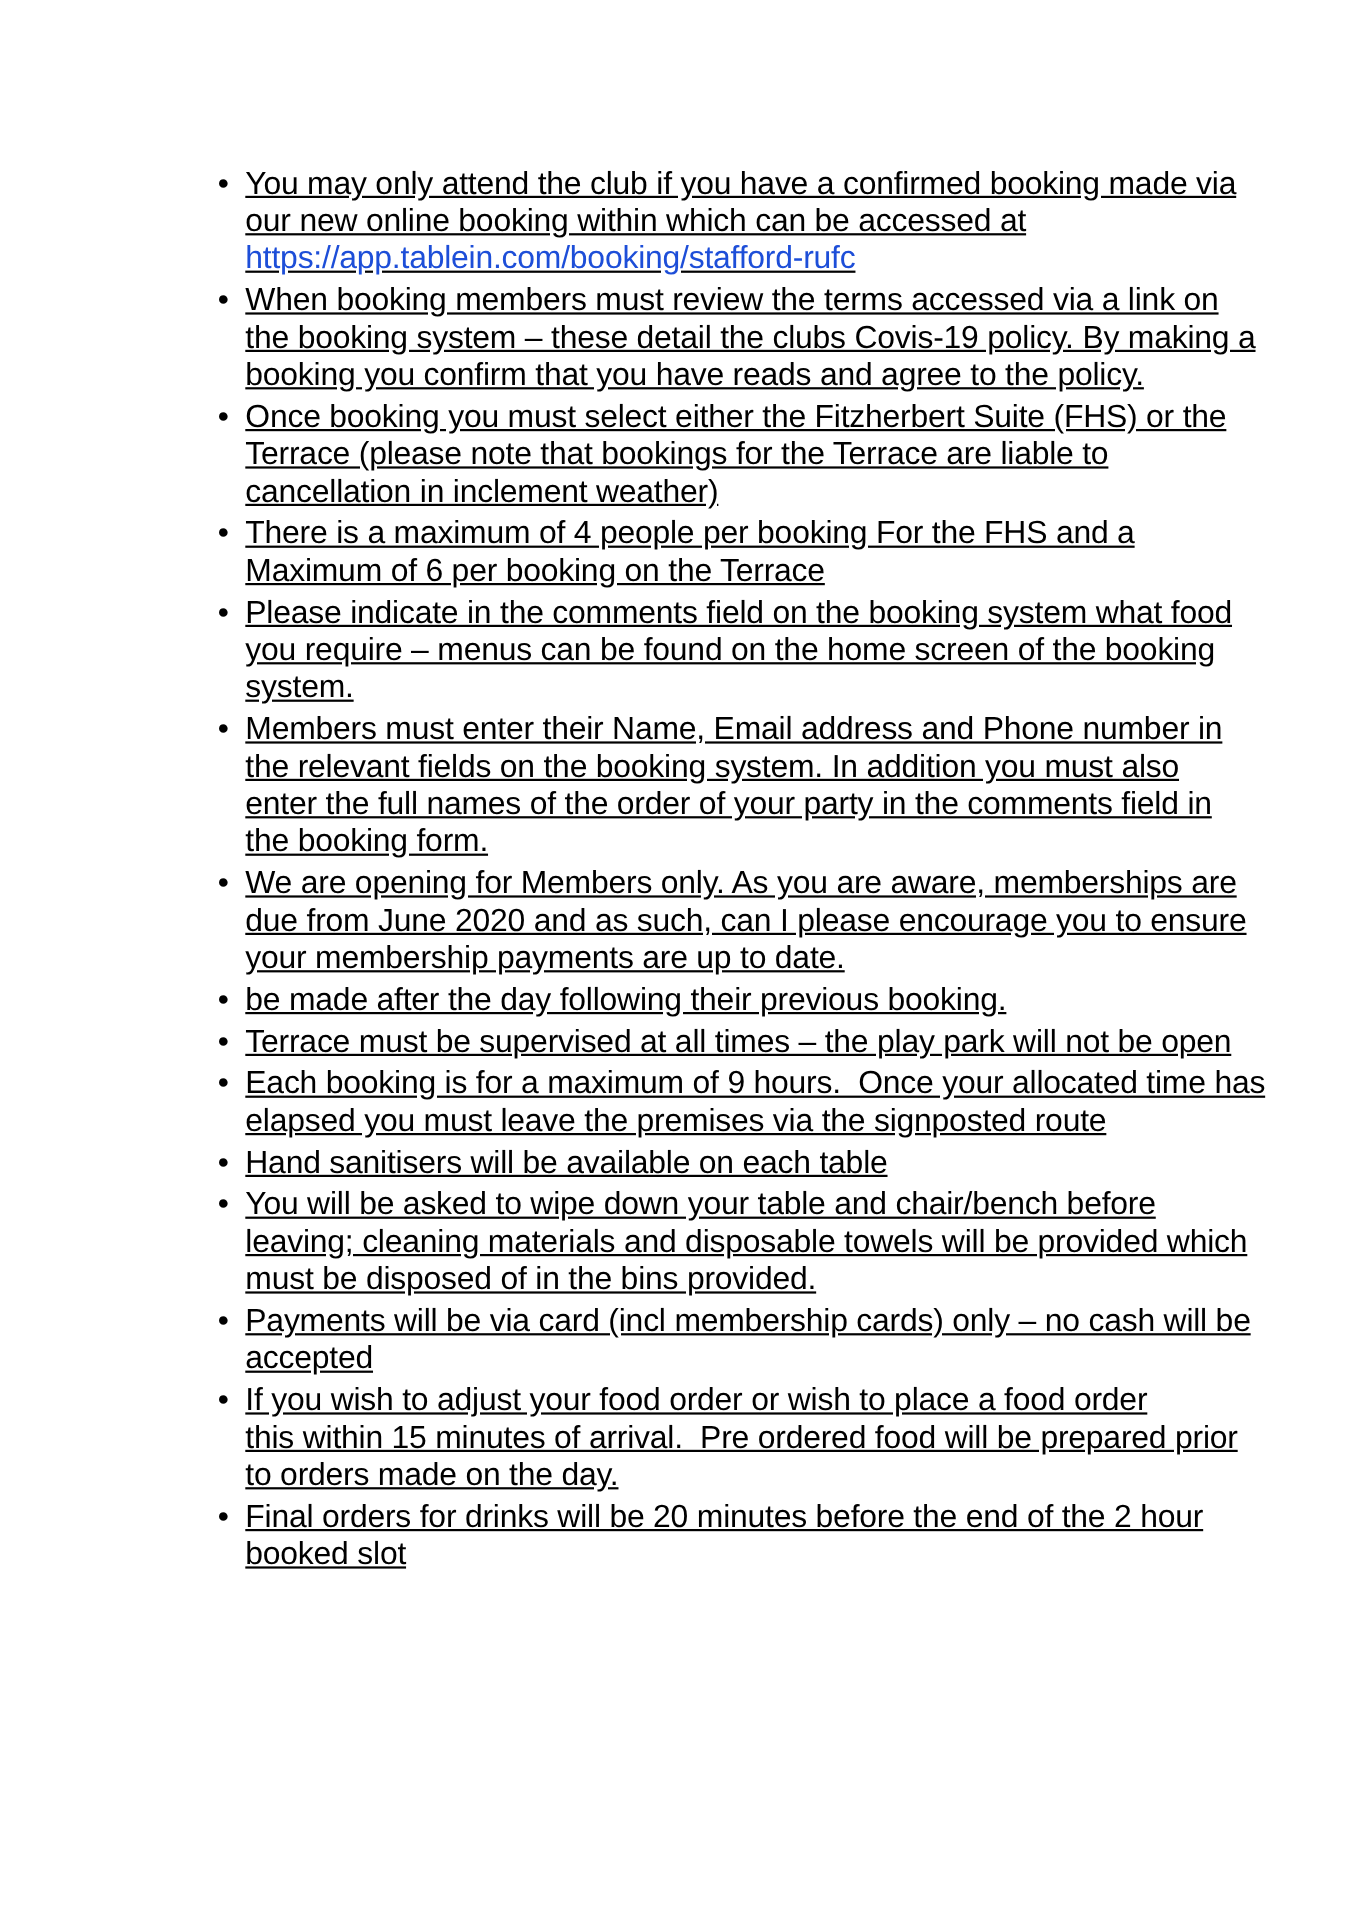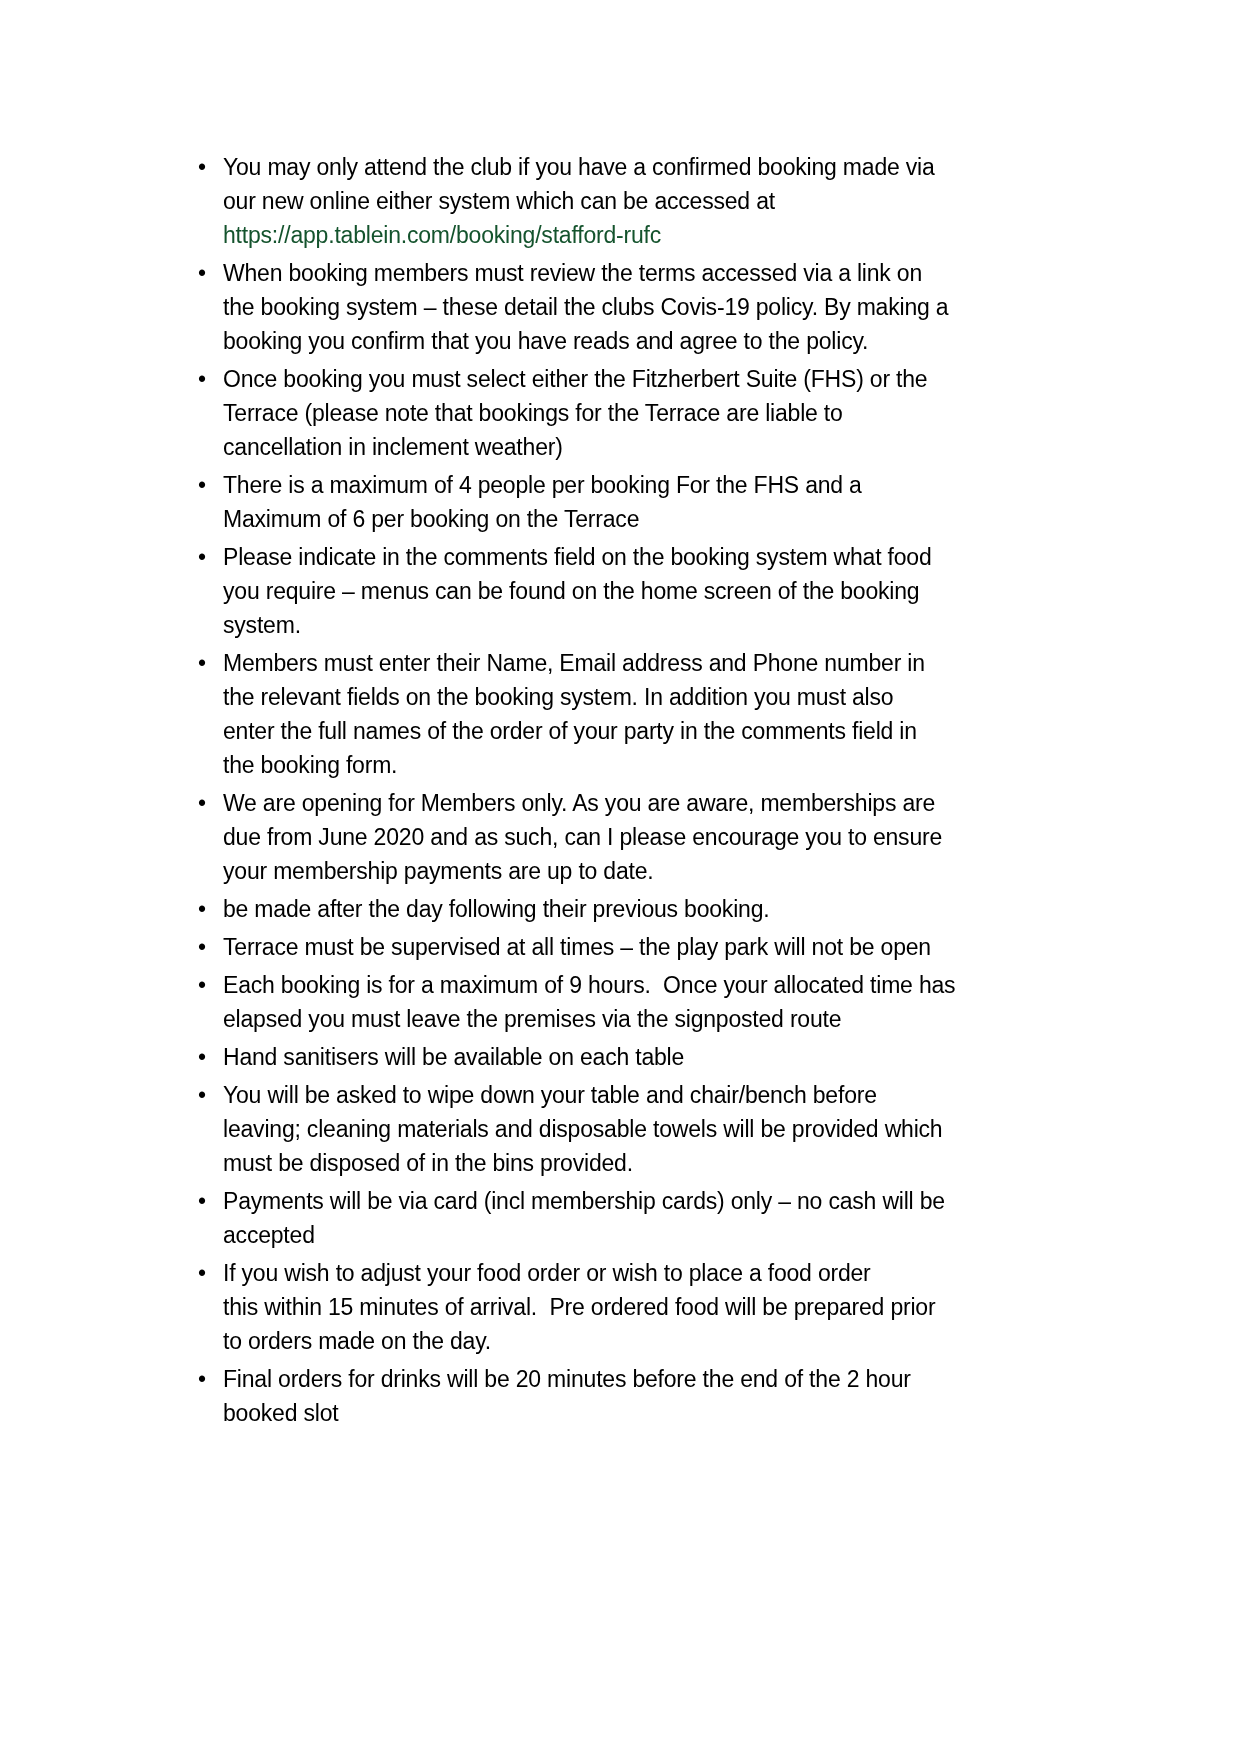--- a/index.html
+++ b/index.html
@@ -19,49 +19,50 @@
   }
   ul.bullet-list {
     list-style: none;
     margin: 0;
     padding: 150px 40px 0 196px;
   }
   li.bullet-item {
     position: relative;
     padding-left: 27px;
     margin: 0 0 4px 0;
-    font-size: 23px;
+    font-size: 29px;
     line-height: 34px;
     font-weight: 400;
     letter-spacing: -0.2px;
+    text-decoration: underline;
   }
   li.bullet-item::before {
     content: "\2022";
     position: absolute;
     left: 2px;
     top: 0;
     color: #000000;
   }
   .line {
     display: block;
     white-space: pre-wrap;
   }
   .link {
-    color: #14532d;
+    color: #1d4ed8;
     cursor: pointer;
   }
 </style>
 </head>
 <body>
 
 <div class="page">
   <ul class="bullet-list">
       <li class="bullet-item">
         <span class="line">You may only attend the club if you have a confirmed booking made via</span>
-        <span class="line">our new online either system which can be accessed at</span>
+        <span class="line">our new online booking within which can be accessed at</span>
         <span class="line link">https://app.tablein.com/booking/stafford-rufc</span>
       </li>
       <li class="bullet-item">
         <span class="line">When booking members must review the terms accessed via a link on</span>
         <span class="line">the booking system – these detail the clubs Covis-19 policy. By making a</span>
         <span class="line">booking you confirm that you have reads and agree to the policy.</span>
       </li>
       <li class="bullet-item">
         <span class="line">Once booking you must select either the Fitzherbert Suite (FHS) or the</span>
         <span class="line">Terrace (please note that bookings for the Terrace are liable to</span>

